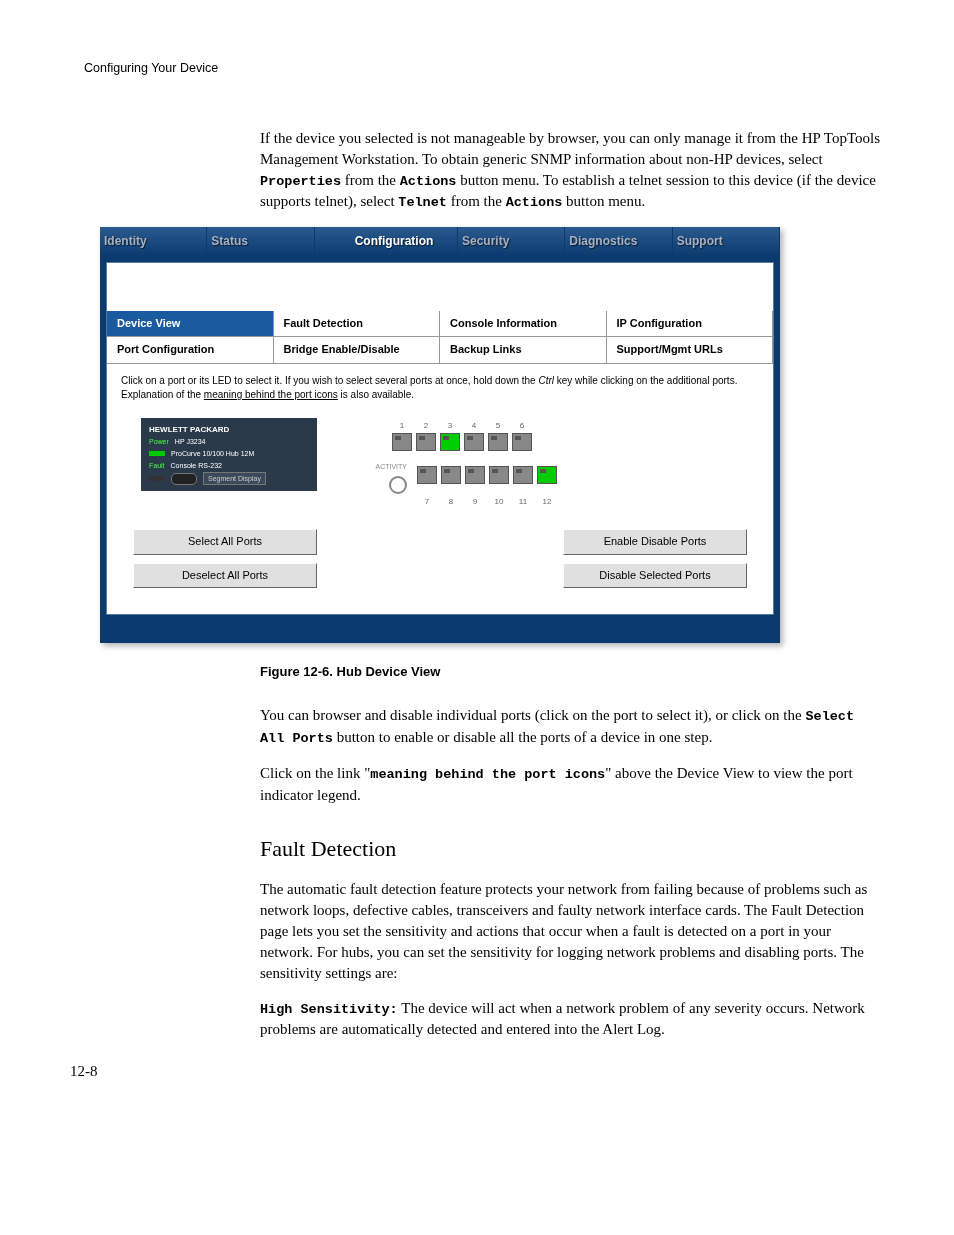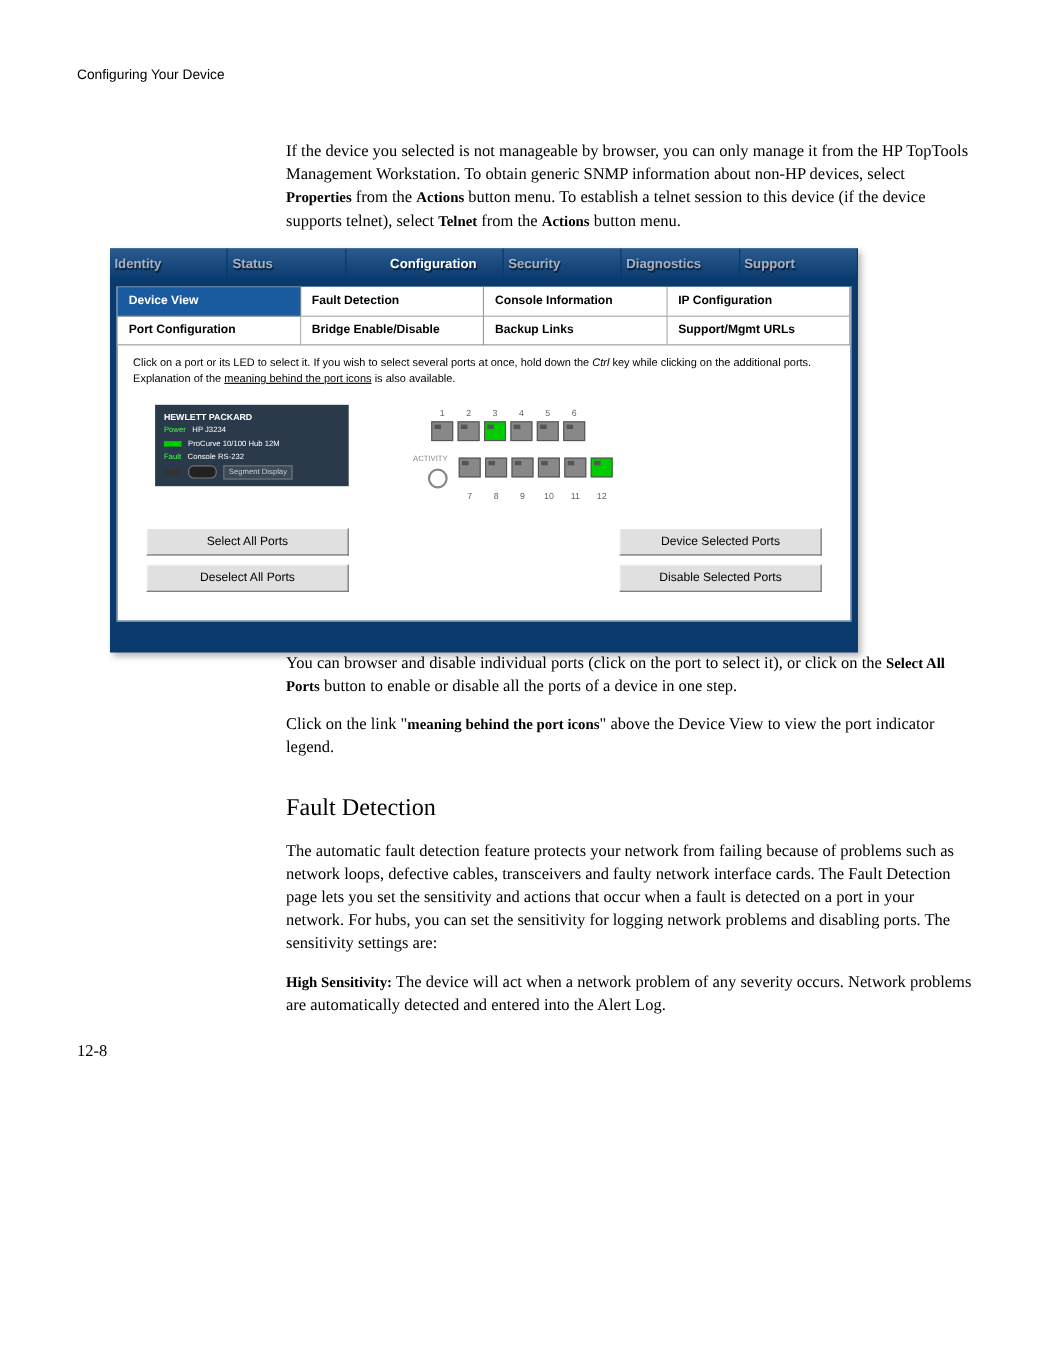--- a/index.html
+++ b/index.html
@@ -15,31 +15,32 @@
     margin-bottom: 50px;
   }
   .header-title {
     font-family: Arial, Helvetica, sans-serif;
     font-weight: bold;
     font-size: 12.5px;
   }
   .header-sub {
     font-family: Arial, Helvetica, sans-serif;
     font-size: 12.5px;
+    margin-left: 14px;
   }
   .main-col {
     margin-left: 190px;
   }
   .para {
     margin-bottom: 14px;
     font-size: 15px;
   }
   .bold {
     font-weight: bold;
-    font-family: Liberation Serif, serif;
+    font-family: Liberation Mono, monospace;
     font-size: 13.5px;
     text-align: right;
   }
   .figure-caption {
     font-family: Arial, Helvetica, sans-serif;
     font-weight: bold;
     font-size: 13px;
     margin: 20px 0 24px 0;
   }
   .h2 {
@@ -58,20 +59,21 @@
     width: 680px;
     background: linear-gradient(#0a3a6e, #0a3a6e);
     padding: 0;
     box-shadow: 3px 3px 6px rgba(0,0,0,0.3);
     font-family: Arial, Helvetica, sans-serif;
     position: relative;
   }
   .main-tabs {
     display: flex;
     background: #0a3a6e;
+    justify-content: flex-end;
   }
   .main-tab {
     flex: 1;
     color: #a8b0c0;
     font-weight: bold;
     font-size: 12px;
     padding: 6px 4px;
     text-align: left;
     border-right: 1px solid #0a3a6e;
     background: linear-gradient(#2a5a8e, #0a3a6e);
@@ -84,20 +86,21 @@
     padding-left: 40px;
   }
   .sub-panel {
     background: #fff;
     margin: 6px;
     border: 1px solid #5a7a9a;
   }
   .sub-tabs {
     display: flex;
     flex-wrap: wrap;
+    margin-top: 48px;
   }
   .sub-tab {
     width: 25%;
     box-sizing: border-box;
     border-right: 1px solid #999;
     border-bottom: 1px solid #999;
     font-size: 11px;
     font-weight: bold;
     padding: 5px 10px;
     color: #000;
@@ -288,30 +291,31 @@
           </div>
         </div>
       </div>
 
       <div class="button-rows">
         <div class="button-col">
           <div class="ui-btn">Select All Ports</div>
           <div class="ui-btn">Deselect All Ports</div>
         </div>
         <div class="button-col">
-          <div class="ui-btn">Device Selected Ports</div>
+          <div class="ui-btn">Enable Disable Ports</div>
           <div class="ui-btn">Disable Selected Ports</div>
         </div>
       </div>
     </div>
   </div>
   <div class="bottom-edge"></div>
 </div>
 
 <div class="main-col">
+  <div class="figure-caption">Figure 12-6.  Hub Device View</div>
 
   <div class="para">
     <span>You can browser and disable individual ports (click on the port to select it), or click on the </span><span class="bold">Select All Ports</span><span> button to enable or disable all the ports of a device in one step.</span>
   </div>
 
   <div class="para">
     <span>Click on the link "</span><span class="bold">meaning behind the port icons</span><span>" above the Device View to view the port indicator legend.</span>
   </div>
 
   <div class="h2">Fault Detection</div>

